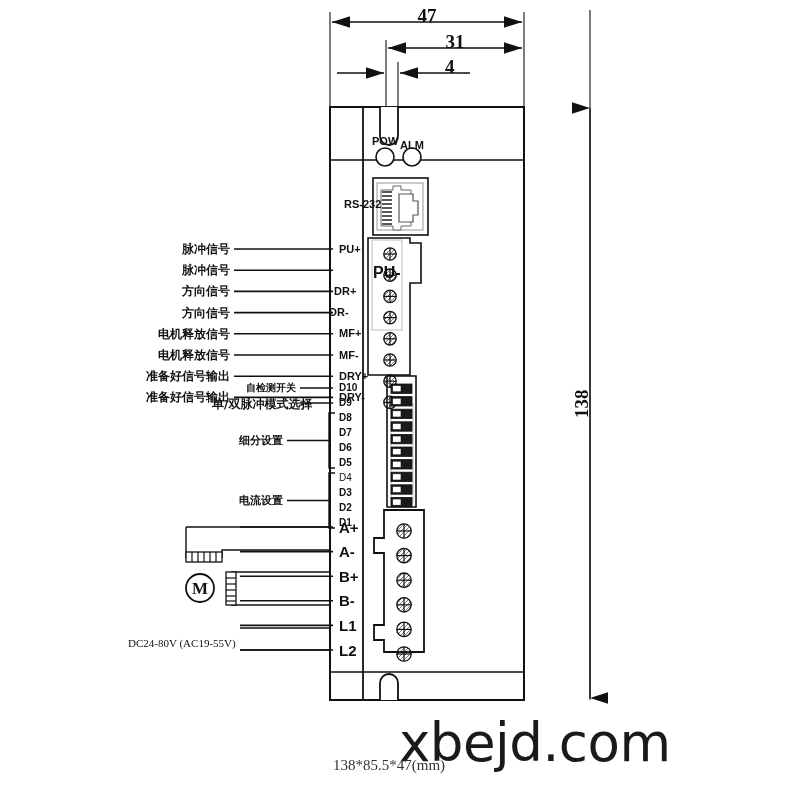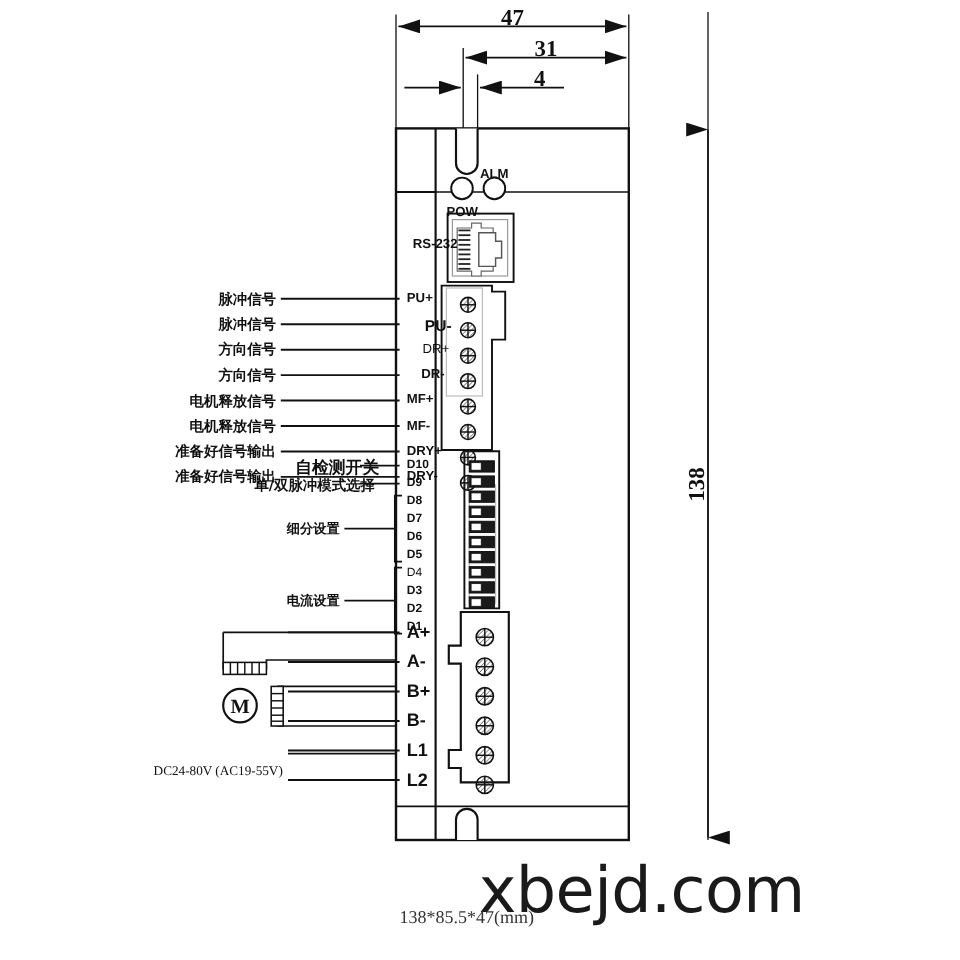--- a/index.html
+++ b/index.html
@@ -281,40 +281,40 @@
           <rect x="392.6" y="499" width="8.4" height="6.2" fill="#ffffff" stroke="#111" stroke-width="0.6"></rect>
         </g>
       </g>
   </svg>
 
   <div id="labels">
       <div style="position: absolute; white-space: nowrap; font-size: 19px; color: rgb(17, 17, 17); font-weight: 700; line-height: 1; font-family: &quot;Liberation Serif&quot;, &quot;DejaVu Serif&quot;, serif; transform-origin: left top; left: 417.5px; top: 6px;">47</div>
       <div style="position: absolute; white-space: nowrap; font-size: 19px; color: rgb(17, 17, 17); font-weight: 700; line-height: 1; font-family: &quot;Liberation Serif&quot;, &quot;DejaVu Serif&quot;, serif; transform-origin: left top; left: 445.5px; top: 32px;">31</div>
       <div style="position: absolute; white-space: nowrap; font-size: 19px; color: rgb(17, 17, 17); font-weight: 700; line-height: 1; font-family: &quot;Liberation Serif&quot;, &quot;DejaVu Serif&quot;, serif; transform-origin: left top; left: 445px; top: 57px;">4</div>
       <div style="position: absolute; white-space: nowrap; font-size: 19px; color: rgb(17, 17, 17); font-weight: 700; line-height: 1; font-family: &quot;Liberation Serif&quot;, &quot;DejaVu Serif&quot;, serif; transform: rotate(-90deg); transform-origin: left top; left: 572px; top: 418px;">138</div>
-      <div style="position: absolute; white-space: nowrap; font-size: 11px; color: rgb(17, 17, 17); font-weight: 700; line-height: 1; transform-origin: left top; left: 372px; top: 136px; margin-top: 36px;">POW</div>
+      <div style="position: absolute; white-space: nowrap; font-size: 11px; color: rgb(17, 17, 17); font-weight: 700; line-height: 1; transform-origin: left top; left: 372px; top: 136px;">POW</div>
       <div style="position: absolute; white-space: nowrap; font-size: 11px; color: rgb(17, 17, 17); font-weight: 700; line-height: 1; transform-origin: left top; left: 400px; top: 140px;">ALM</div>
       <div style="position: absolute; white-space: nowrap; font-size: 11px; color: rgb(17, 17, 17); font-weight: 700; line-height: 1; transform-origin: left top; left: 344px; top: 199px;">RS-232</div>
       <div style="position: absolute; white-space: nowrap; font-size: 11px; color: rgb(17, 17, 17); font-weight: 700; line-height: 1; transform-origin: left top; left: 339px; top: 243.5px;">PU+</div>
       <div class="cn" style="position: absolute; white-space: nowrap; font-size: 12px; color: rgb(17, 17, 17); font-weight: 700; line-height: 1; transform-origin: left top; left: 182px; top: 243px;">脉冲信号</div>
-      <div style="position: absolute; white-space: nowrap; font-size: 13px; color: rgb(17, 17, 17); font-weight: 700; line-height: 1; transform-origin: left top; left: 331px; top: 264.7px; padding-left: 23px;">PU-</div>
+      <div style="position: absolute; white-space: nowrap; font-size: 16px; color: rgb(17, 17, 17); font-weight: 700; line-height: 1; transform-origin: left top; left: 350px; top: 264.7px; padding-left: 23px;">PU-</div>
       <div class="cn" style="position: absolute; white-space: nowrap; font-size: 12px; color: rgb(17, 17, 17); font-weight: 700; line-height: 1; transform-origin: left top; left: 182px; top: 264.2px;">脉冲信号</div>
-      <div style="position: absolute; white-space: nowrap; font-size: 11px; color: rgb(17, 17, 17); font-weight: 400; line-height: 1; transform-origin: left top; left: 352px; top: 285.9px;">DR+</div>
+      <div style="position: absolute; white-space: nowrap; font-size: 11px; color: rgb(17, 17, 17); font-weight: 700; line-height: 1; transform-origin: left top; left: 334px; top: 285.9px;">DR+</div>
       <div class="cn" style="position: absolute; white-space: nowrap; font-size: 12px; color: rgb(17, 17, 17); font-weight: 700; line-height: 1; transform-origin: left top; left: 182px; top: 285.4px;">方向信号</div>
-      <div style="position: absolute; white-space: nowrap; font-size: 11px; color: rgb(17, 17, 17); font-weight: 700; line-height: 1; transform-origin: left top; left: 351px; top: 307.1px;">DR-</div>
+      <div style="position: absolute; white-space: nowrap; font-size: 11px; color: rgb(17, 17, 17); font-weight: 700; line-height: 1; transform-origin: left top; left: 329px; top: 307.1px;">DR-</div>
       <div class="cn" style="position: absolute; white-space: nowrap; font-size: 12px; color: rgb(17, 17, 17); font-weight: 700; line-height: 1; transform-origin: left top; left: 182px; top: 306.6px;">方向信号</div>
       <div style="position: absolute; white-space: nowrap; font-size: 11px; color: rgb(17, 17, 17); font-weight: 700; line-height: 1; transform-origin: left top; left: 339px; top: 328.3px;">MF+</div>
       <div class="cn" style="position: absolute; white-space: nowrap; font-size: 12px; color: rgb(17, 17, 17); font-weight: 700; line-height: 1; transform-origin: left top; left: 158px; top: 327.8px;">电机释放信号</div>
       <div style="position: absolute; white-space: nowrap; font-size: 11px; color: rgb(17, 17, 17); font-weight: 700; line-height: 1; transform-origin: left top; left: 339px; top: 349.5px;">MF-</div>
       <div class="cn" style="position: absolute; white-space: nowrap; font-size: 12px; color: rgb(17, 17, 17); font-weight: 700; line-height: 1; transform-origin: left top; left: 158px; top: 349px;">电机释放信号</div>
       <div style="position: absolute; white-space: nowrap; font-size: 11px; color: rgb(17, 17, 17); font-weight: 700; line-height: 1; transform-origin: left top; left: 339px; top: 370.7px;">DRY+</div>
       <div class="cn" style="position: absolute; white-space: nowrap; font-size: 12px; color: rgb(17, 17, 17); font-weight: 700; line-height: 1; transform-origin: left top; left: 146px; top: 370.2px;">准备好信号输出</div>
       <div style="position: absolute; white-space: nowrap; font-size: 11px; color: rgb(17, 17, 17); font-weight: 700; line-height: 1; transform-origin: left top; left: 339px; top: 391.9px;">DRY-</div>
       <div class="cn" style="position: absolute; white-space: nowrap; font-size: 12px; color: rgb(17, 17, 17); font-weight: 700; line-height: 1; transform-origin: left top; left: 146px; top: 391.4px;">准备好信号输出</div>
-      <div class="cn" style="position: absolute; white-space: nowrap; font-size: 14px; color: rgb(17, 17, 17); font-weight: 700; line-height: 1; transform-origin: left top; left: 246px; top: 383px;">自检测开关</div>
+      <div class="cn" style="position: absolute; white-space: nowrap; font-size: 10px; color: rgb(17, 17, 17); font-weight: 700; line-height: 1; transform-origin: left top; left: 246px; top: 383px;">自检测开关</div>
       <div style="position: absolute; white-space: nowrap; font-size: 10px; color: rgb(17, 17, 17); font-weight: 700; line-height: 1; transform-origin: left top; left: 339px; top: 383px;">D10</div>
       <div class="cn" style="position: absolute; white-space: nowrap; font-size: 12px; color: rgb(17, 17, 17); font-weight: 700; line-height: 1; transform-origin: left top; left: 212px; top: 398px;">单/双脉冲模式选择</div>
       <div style="position: absolute; white-space: nowrap; font-size: 10px; color: rgb(17, 17, 17); font-weight: 700; line-height: 1; transform-origin: left top; left: 339px; top: 398px;">D9</div>
       <div style="position: absolute; white-space: nowrap; font-size: 10px; color: rgb(17, 17, 17); font-weight: 700; line-height: 1; transform-origin: left top; left: 339px; top: 413px;">D8</div>
       <div style="position: absolute; white-space: nowrap; font-size: 10px; color: rgb(17, 17, 17); font-weight: 700; line-height: 1; transform-origin: left top; left: 339px; top: 428px;">D7</div>
       <div style="position: absolute; white-space: nowrap; font-size: 10px; color: rgb(17, 17, 17); font-weight: 700; line-height: 1; transform-origin: left top; left: 339px; top: 443px;">D6</div>
       <div style="position: absolute; white-space: nowrap; font-size: 10px; color: rgb(17, 17, 17); font-weight: 700; line-height: 1; transform-origin: left top; left: 339px; top: 458px;">D5</div>
       <div style="position: absolute; white-space: nowrap; font-size: 10px; color: rgb(17, 17, 17); font-weight: 400; line-height: 1; transform-origin: left top; left: 339px; top: 473px;">D4</div>
       <div style="position: absolute; white-space: nowrap; font-size: 10px; color: rgb(17, 17, 17); font-weight: 700; line-height: 1; transform-origin: left top; left: 339px; top: 488px;">D3</div>
       <div style="position: absolute; white-space: nowrap; font-size: 10px; color: rgb(17, 17, 17); font-weight: 700; line-height: 1; transform-origin: left top; left: 339px; top: 503px;">D2</div>

